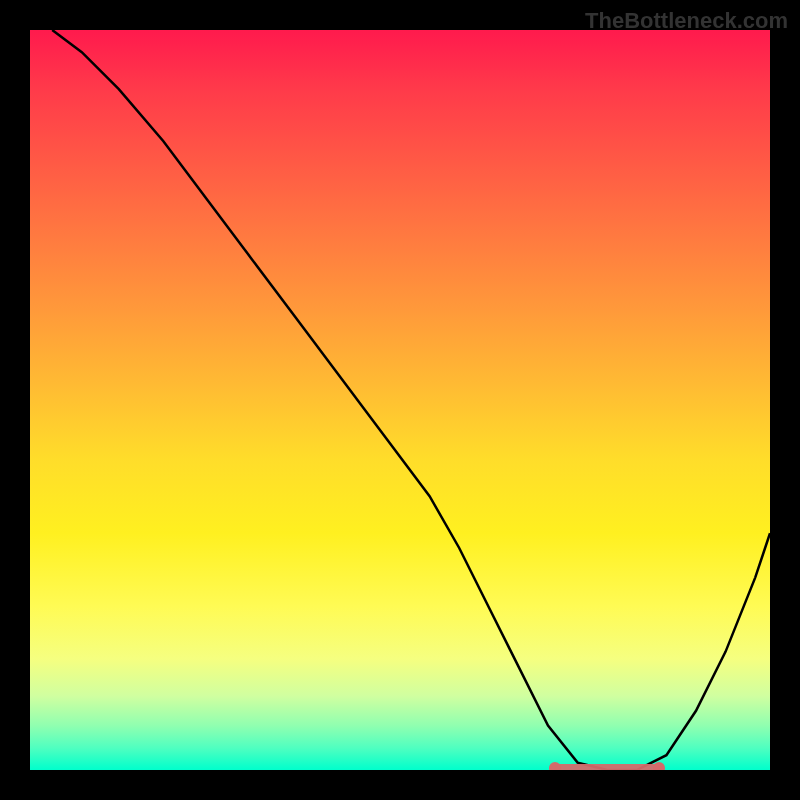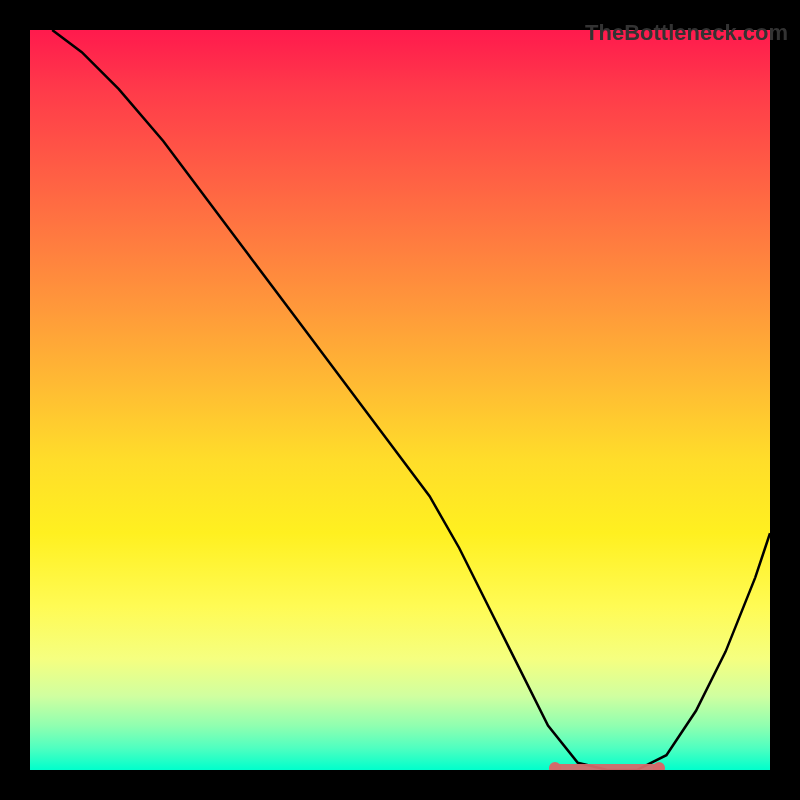--- a/index.html
+++ b/index.html
@@ -5,21 +5,21 @@
   * { margin: 0; padding: 0; box-sizing: border-box; }
   body {
     width: 800px;
     height: 800px;
     background: #000;
     position: relative;
     font-family: Arial, sans-serif;
   }
   .watermark {
     position: absolute;
-    top: 20px;
+    top: 8px;
     right: 12px;
     color: #333;
     font-size: 22px;
     font-weight: bold;
     z-index: 10;
   }
   .plot-area {
     position: absolute;
     left: 30px;
     top: 30px;

